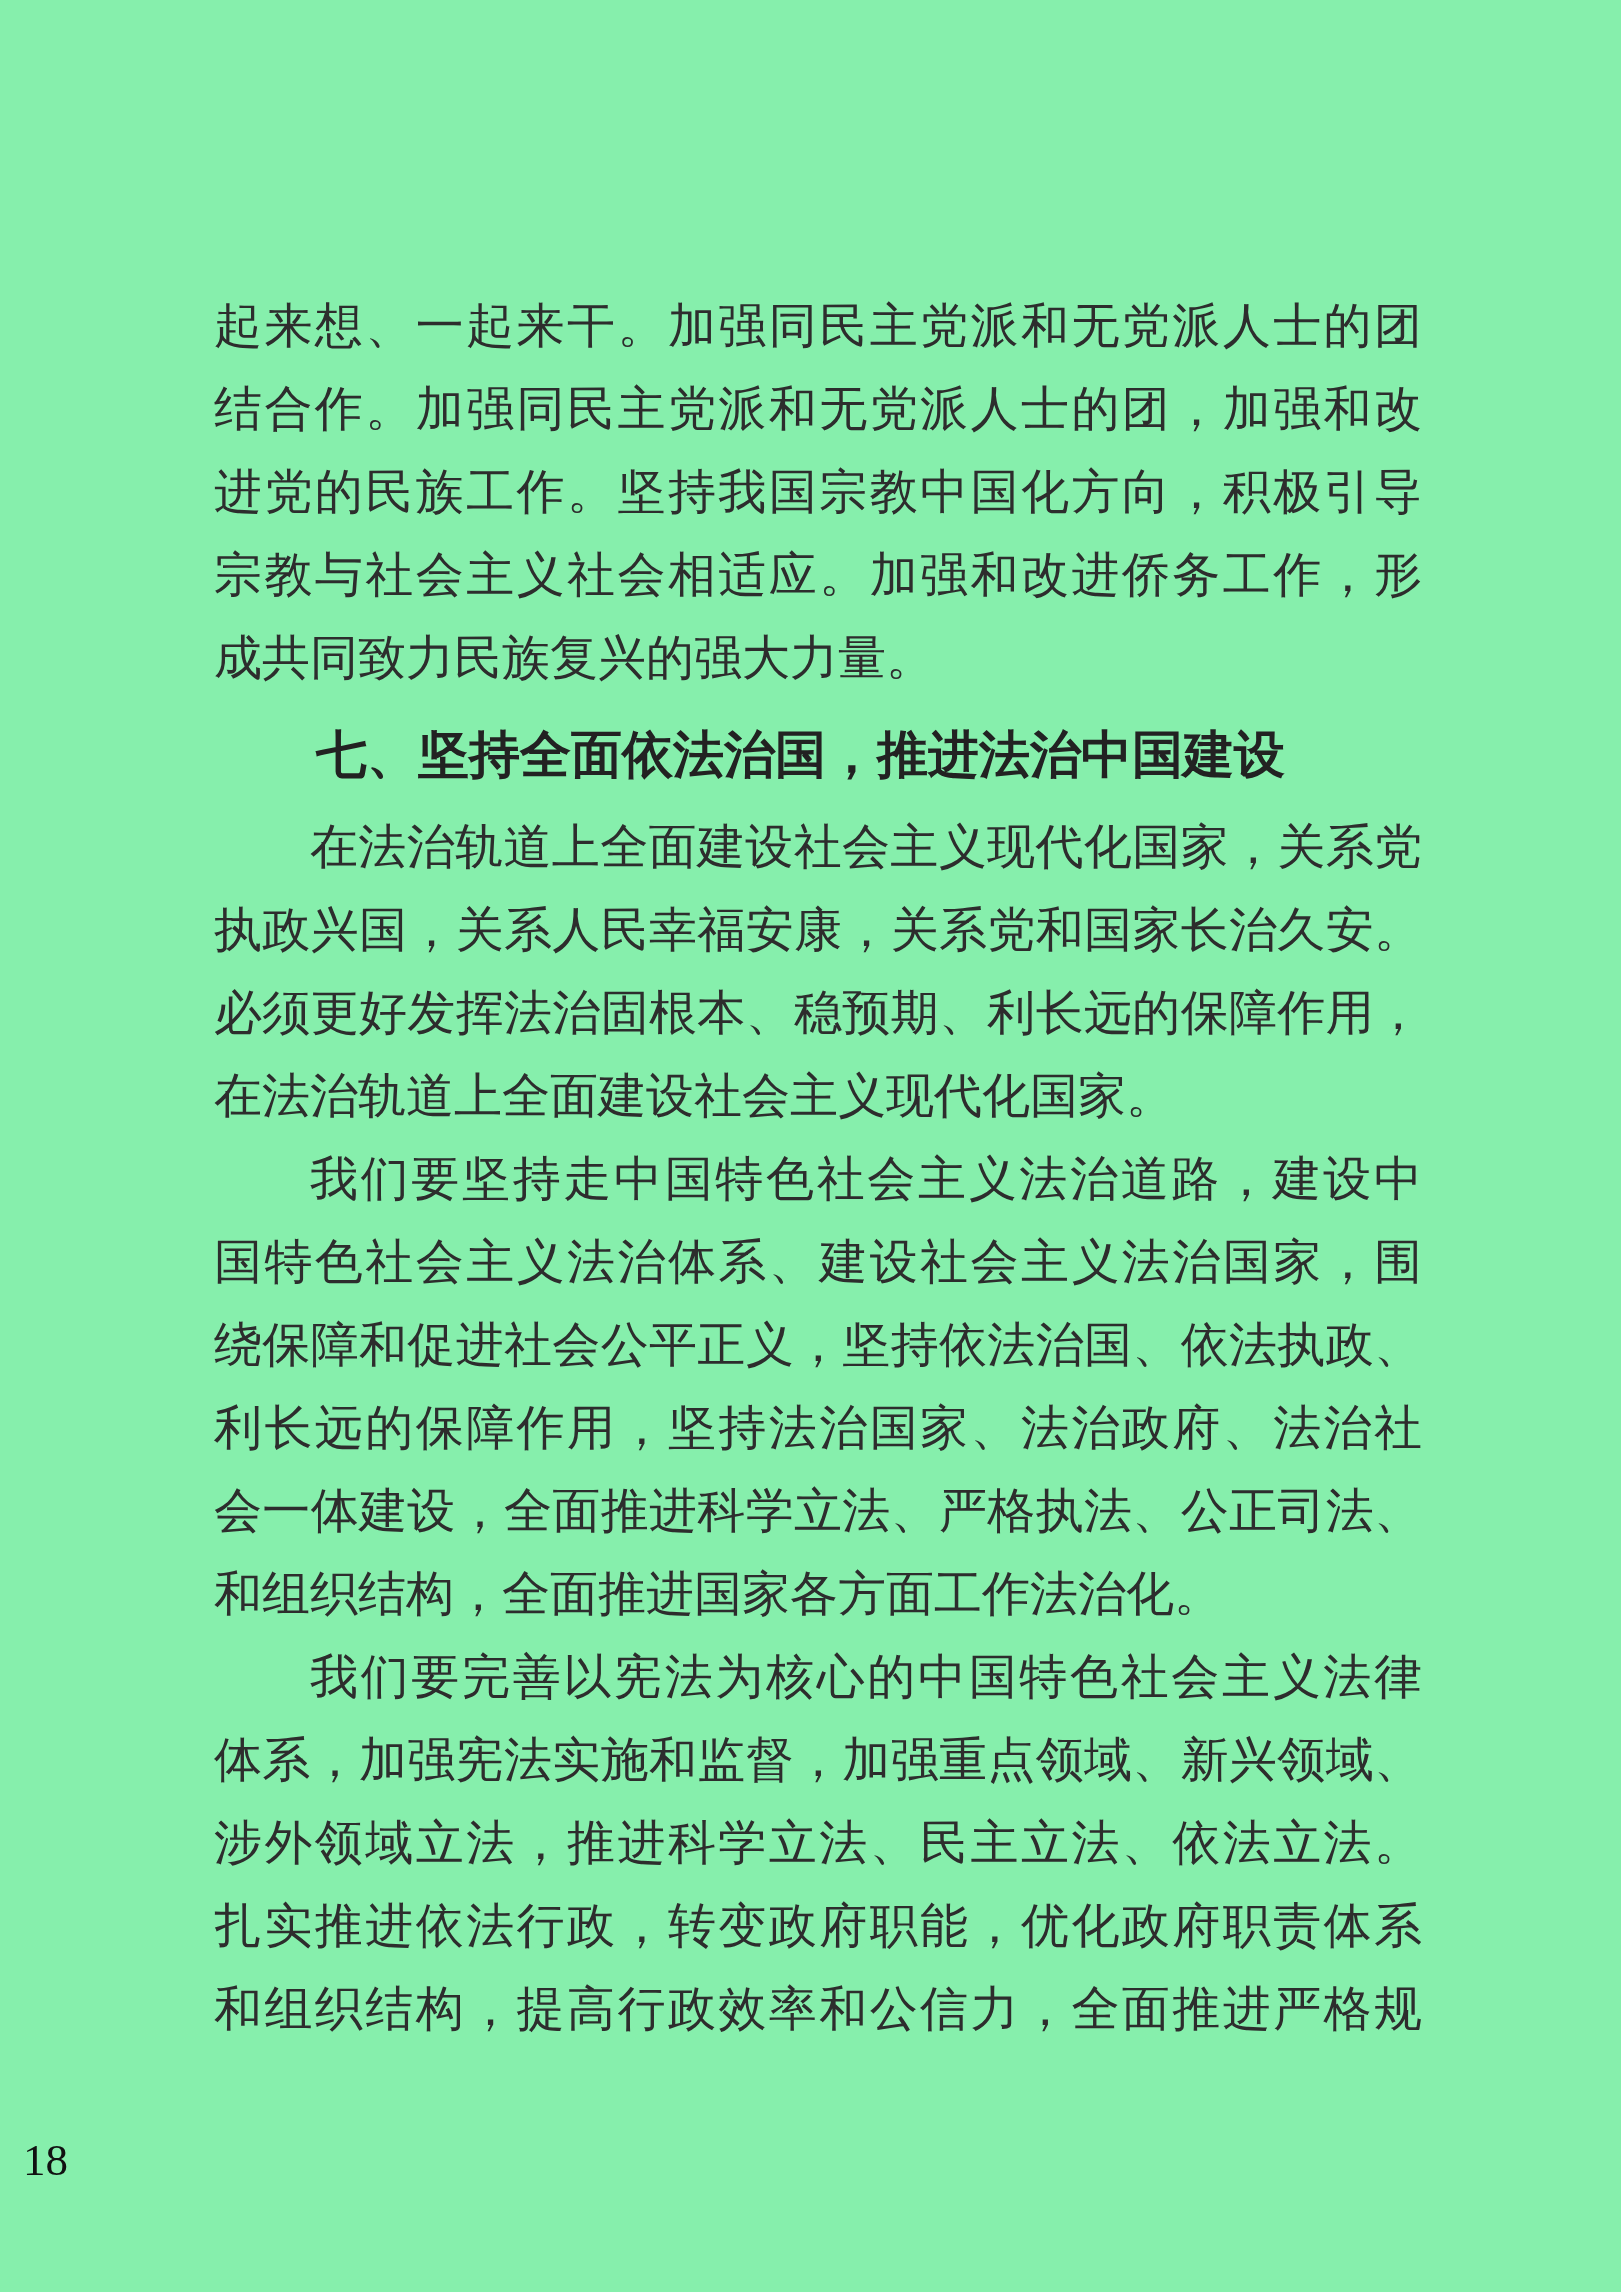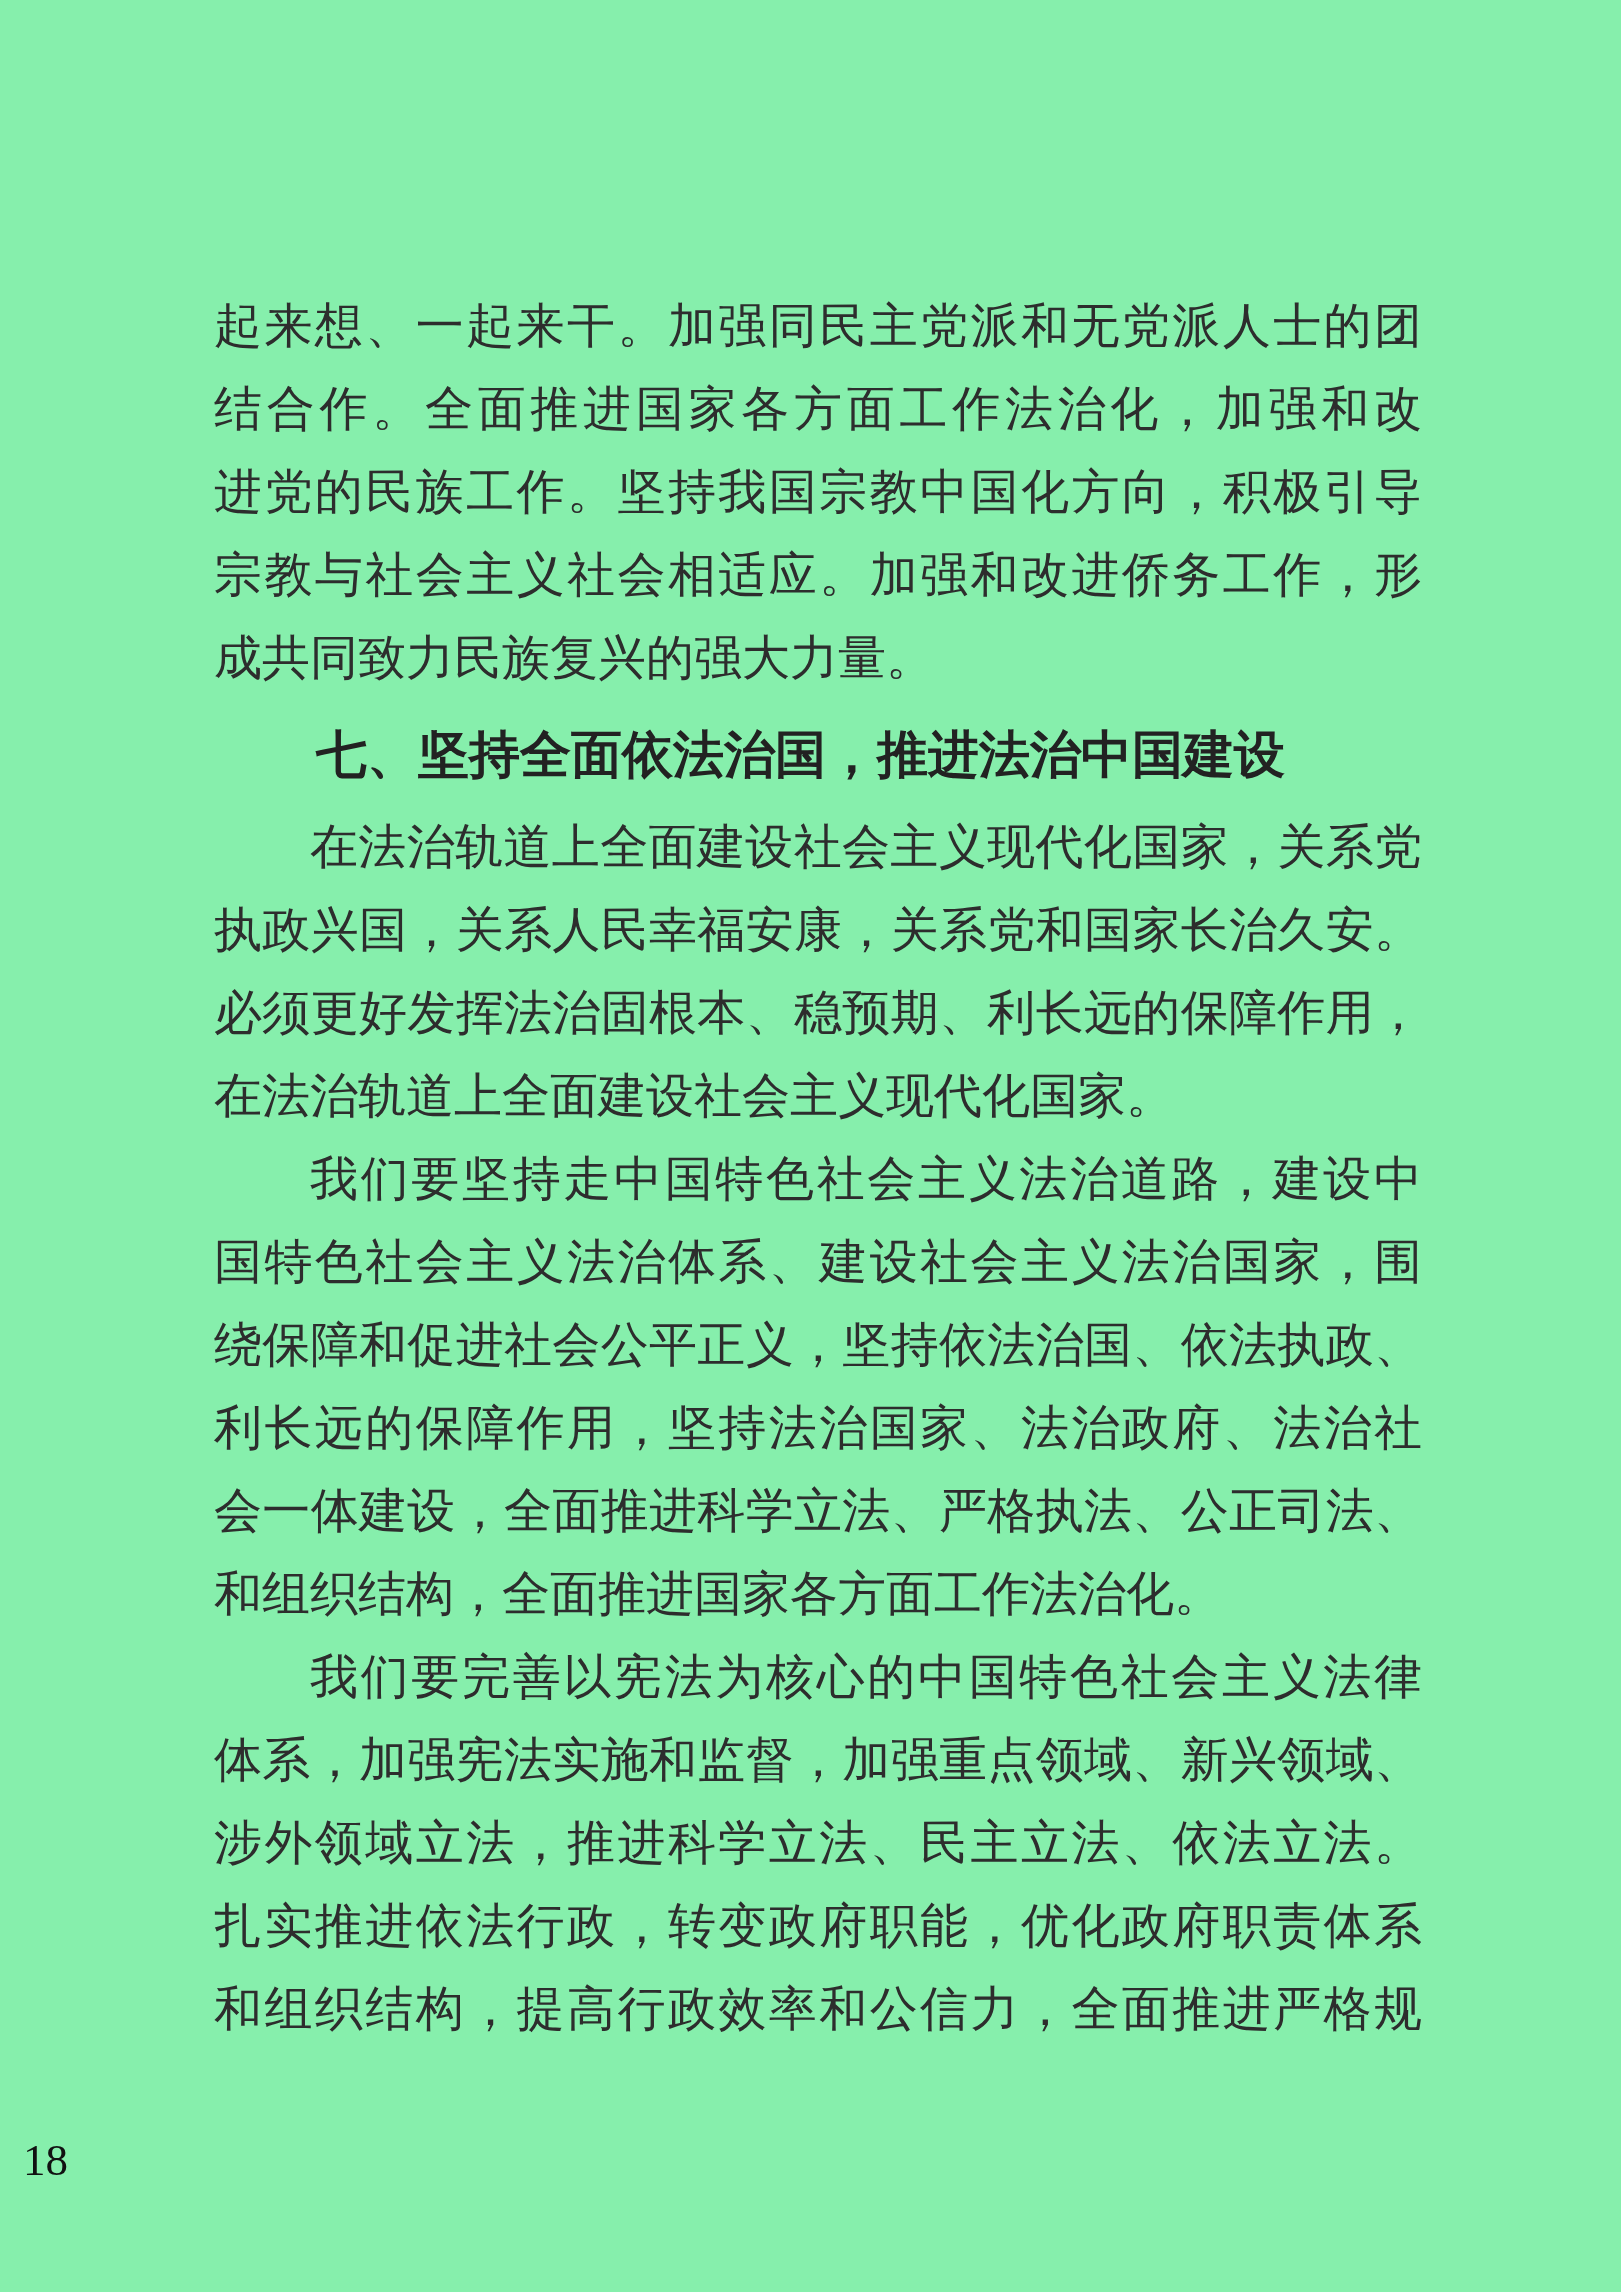--- a/index.html
+++ b/index.html
@@ -75,21 +75,21 @@
 </style>
 </head>
 <body>
 
 <div class="page">
 
   <main class="body-text">
 
     <section class="para">
       <div class="line">起来想、一起来干。加强同民主党派和无党派人士的团</div>
-      <div class="line">结合作。全面推进国家各方面工作法治化，加强和改</div>
+      <div class="line">结合作。加强同民主党派和无党派人士的团，加强和改</div>
       <div class="line">进党的民族工作。坚持我国宗教中国化方向，积极引导</div>
       <div class="line">宗教与社会主义社会相适应。加强和改进侨务工作，形</div>
       <div class="line short">成共同致力民族复兴的强大力量。</div>
     </section>
 
     <h2 class="heading">七、坚持全面依法治国，推进法治中国建设</h2>
 
     <section class="para">
       <div class="line first">在法治轨道上全面建设社会主义现代化国家，关系党</div>
       <div class="line">执政兴国，关系人民幸福安康，关系党和国家长治久安。</div>

